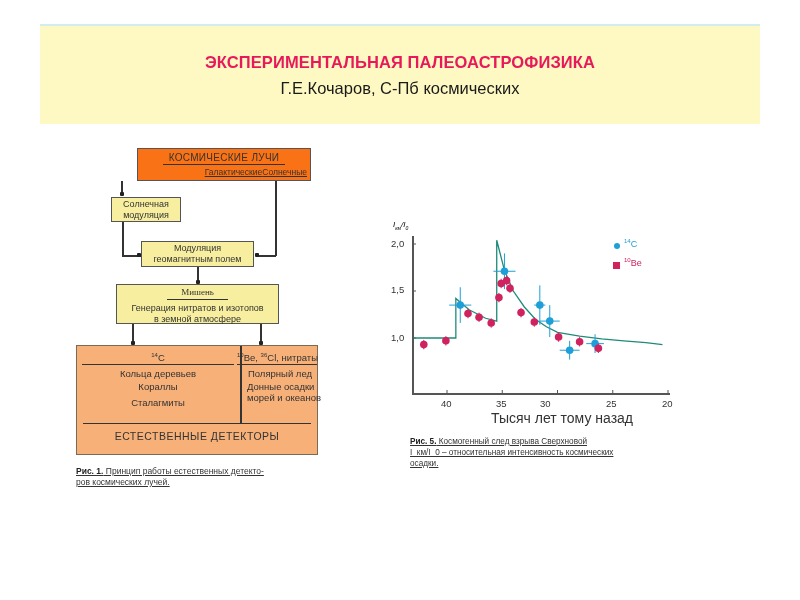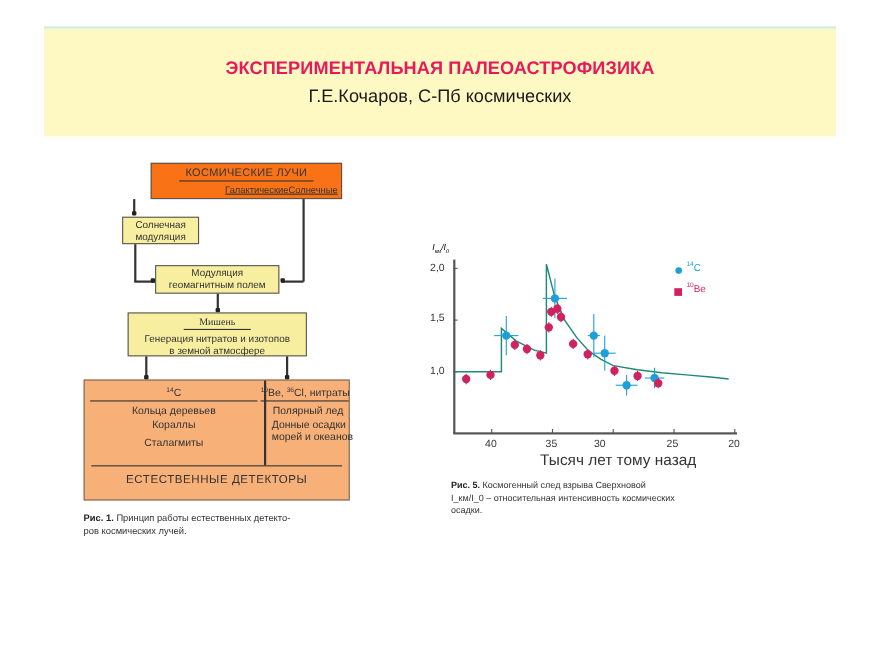--- a/index.html
+++ b/index.html
@@ -24,21 +24,21 @@
     .box {
       position: absolute; box-sizing: border-box; border: 1.5px solid #555;
       font-size: 9px; color: #333; text-align: center; line-height: 11px;
     }
     .pink { background: #f97316; margin-left: 28px; }
     .yellow { background: #f7ef9f; }
     .orange { background: #f6b078; border-color: #7a6a5a; }
     .ln { position: absolute; background: #333; }
     .arrowdot { position: absolute; width: 4px; height: 4px; background: #222; border-radius: 1px; }
     .ul { border-bottom: 1.3px solid #333; display: inline-block; padding: 0 6px 1px; }
-    .caption { position: absolute; font-size: 8.5px; color: #333; line-height: 11px; }
+    .caption { position: absolute; font-size: 8.5px; color: #333; line-height: 11px; text-decoration: underline; }
     .caption b { color: #222; }
     .tick { position: absolute; font-size: 9.5px; color: #333; }
     .axisline { position: absolute; background: #555; }
     .legend-txt { position: absolute; font-size: 9px; }
     sup { font-size: 6px; }
   </style>
 </head>
 <body>
 
 <div class="header">

